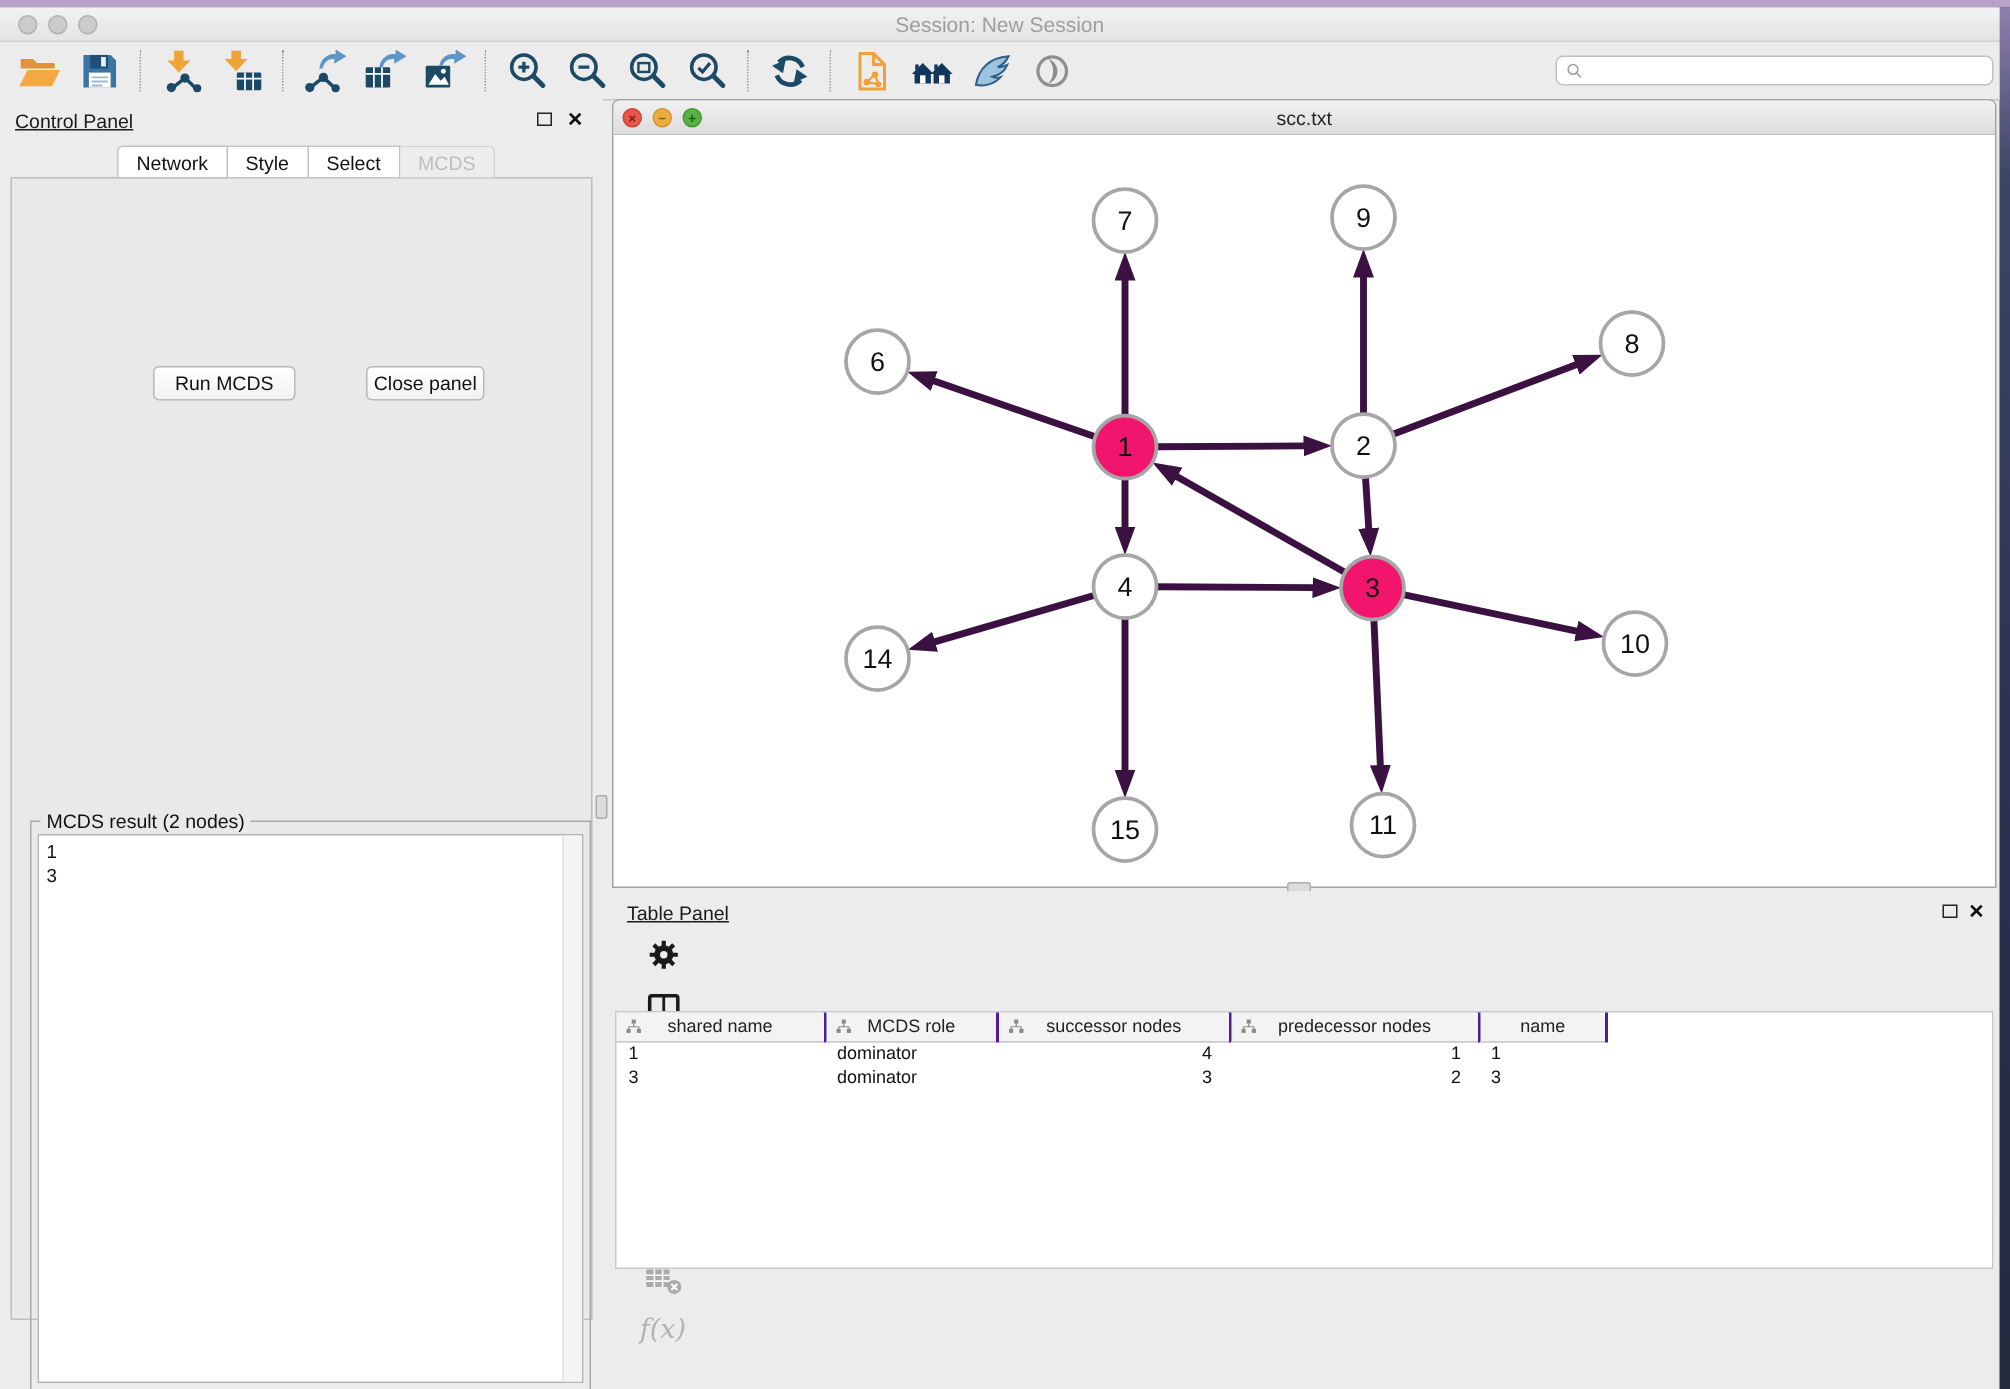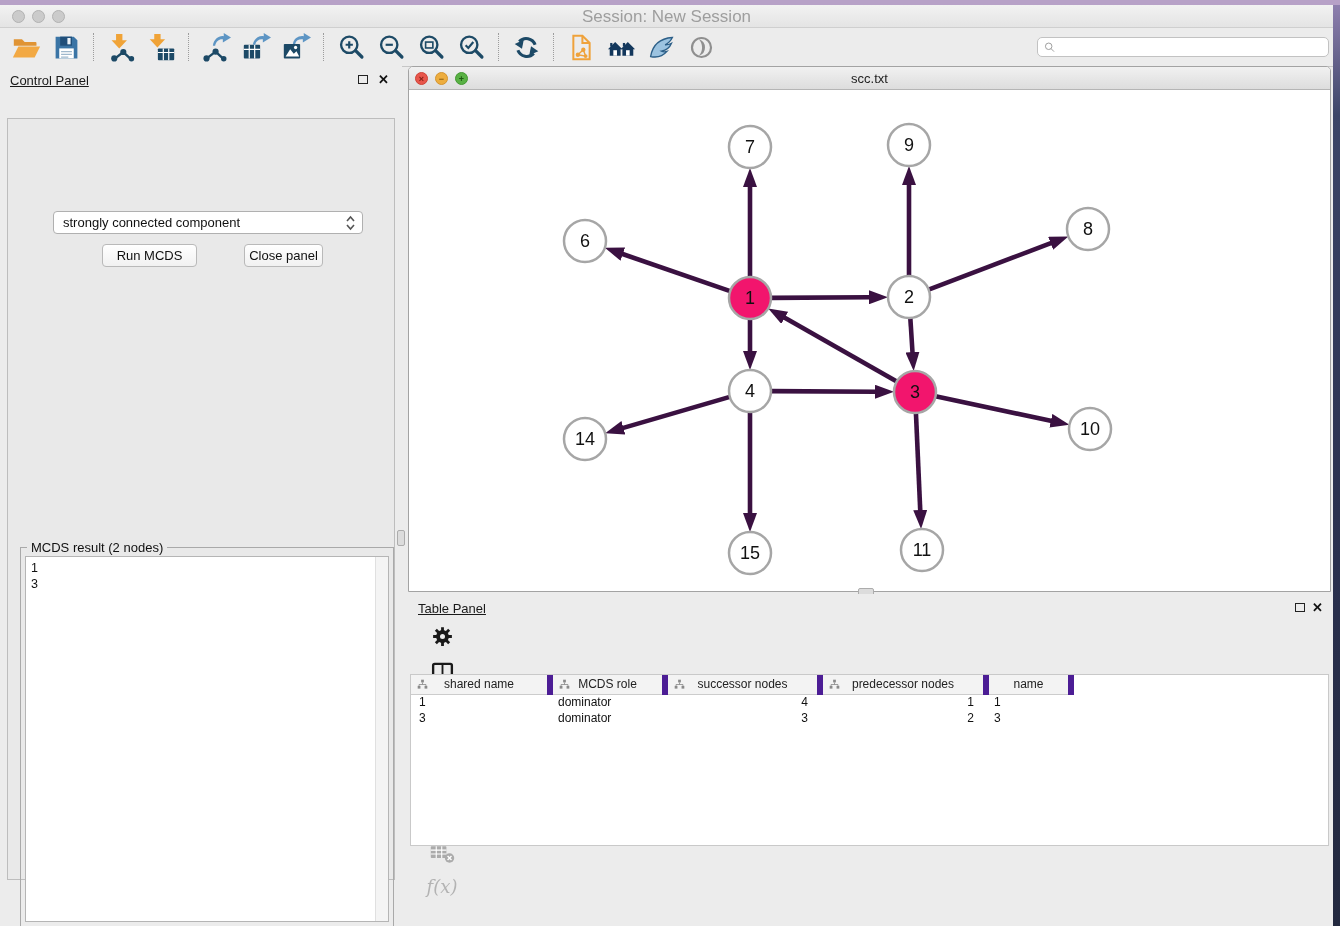--- a/index.html
+++ b/index.html
@@ -14,21 +14,21 @@
 
   
   #app { left:0; top:5px; width:1333px; height:921px; background:#ECECEC; }
 
   
   #titlebar { left:0; top:0; width:100%; height:23px;
     background:linear-gradient(#F2F2F2,#E4E4E4); border-bottom:1px solid #CFCFCF; }
   .dot { position:absolute; top:5px; width:13px; height:13px; border-radius:50%;
     background:#CBCBCB; border:1px solid #B2B2B2; }
   #win-title { position:absolute; left:0; right:0; top:0; height:23px; line-height:23px;
-    text-align:center; font-size:17px; color:#9E9E9E; }
+    text-align:center; font-size:14px; color:#9E9E9E; }
 
   
   #main-toolbar { left:0; top:23px; width:100%; height:39px; display:flex; align-items:center;
     padding-left:6px; border-bottom:1px solid #C6C6C6; background:#ECECEC; }
   .tb-btn { border:none; background:transparent; width:40px; height:34px;
     display:flex; align-items:center; justify-content:center; cursor:default; }
   .tb-btn svg { width:29px; height:29px; }
   .tb-sep { width:0; height:28px; border-left:1px dotted #9C9C9C; margin:0 7px; }
   #search-box { margin-left:auto; margin-right:4px; width:292px; height:20px;
     background:#FFF; border:1px solid #C2C2C2; border-radius:5px;
@@ -108,21 +108,21 @@
   #table-toolbar { position:absolute; left:14px; top:30px; height:40px;
     display:flex; align-items:center; gap:11px;flex-direction:column; }
   .tt-btn { border:none; background:transparent; width:28px; height:28px;
     display:flex; align-items:center; justify-content:center; }
   .tt-btn svg { width:25px; height:25px; }
   .fx-text { font-family:"DejaVu Serif", serif; font-style:italic; font-size:18px; color:#B3B3B3; }
   #table-area { position:absolute; left:2px; top:80px; width:919px; height:172px;
     background:#FFF; border:1px solid #C9C9C9; }
   #node-table { border-collapse:collapse; table-layout:fixed; }
   #node-table th { position:relative; height:19px; background:#F3F3F3;
-    border-right:6px solid #4c1d95; border-bottom:1px solid #CCC;
+    border-right:2px solid #4c1d95; border-bottom:1px solid #CCC;
     font-size:12px; font-weight:normal; color:#222; text-align:center; }
   #node-table th svg { position:absolute; left:6px; top:4px; width:11px; height:11px; }
   #node-table td { height:16px; font-size:12px; color:#111; padding:0 8px;
     white-space:nowrap; overflow:hidden; }
   #node-table td.right { text-align:right; padding-right:12px; }
   #bottom-tabs { position:absolute; left:0; right:0; top:266px; height:24px;
     display:flex; justify-content:center; }
   #bottom-tabs .seg { height:24px; line-height:23px; padding:0 14px; font-size:13px;
     background:#FFF; color:#111; border:1px solid #BDBDBD; border-left:none; }
   #bottom-tabs .seg:first-child { border-left:1px solid #BDBDBD; border-radius:6px 0 0 6px; }
@@ -397,27 +397,27 @@
           <use href="#sym-search"></use>
         </svg>
       <input id="search-input" type="text" placeholder="" style="">
     </div>
   </div>
 
   <div id="control-panel" class="abs">
     <div id="cp-title" class="panel-title">Control Panel</div>
     <span id="cp-float" class="float-ico"></span>
     <span id="cp-close" class="close-ico">✕</span>
+    <div id="cp-tabs" class="seg-tabs">
+        <div class="seg">Network</div>
+        <div class="seg">Style</div>
+        <div class="seg">Select</div>
+        <div class="seg active">MCDS</div>
+      </div>
     <div id="cp-content">
-      <div id="criterion-combo">
-        <span>strongly connected component</span>
-        <svg class="combo-arrows">
-            <use href="#sym-chevrons"></use>
-          </svg>
-      </div>
       <button id="run-btn" class="push-btn">Run MCDS</button>
       <button id="closepanel-btn" class="push-btn">Close panel</button>
       <div id="result-group">
         <div id="result-label">MCDS result (2 nodes)</div>
         <div id="result-area">
           <div id="result-lines">1
 3</div>
           <div id="result-scroll"></div>
         </div>
       </div>

